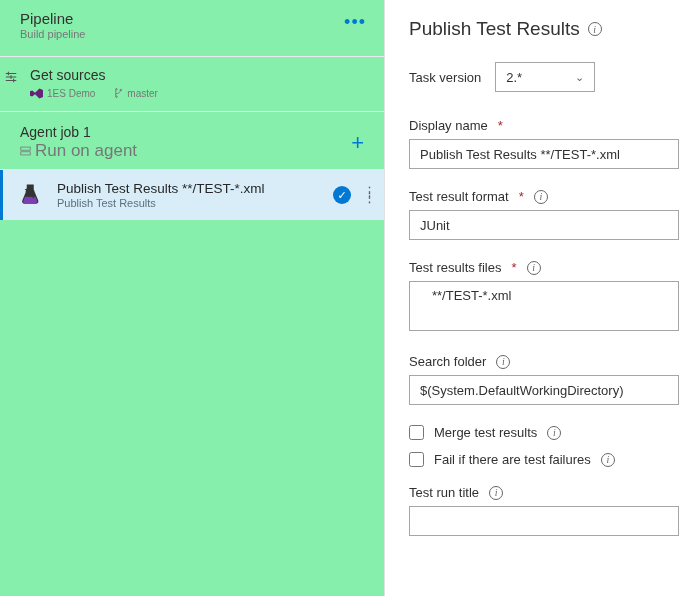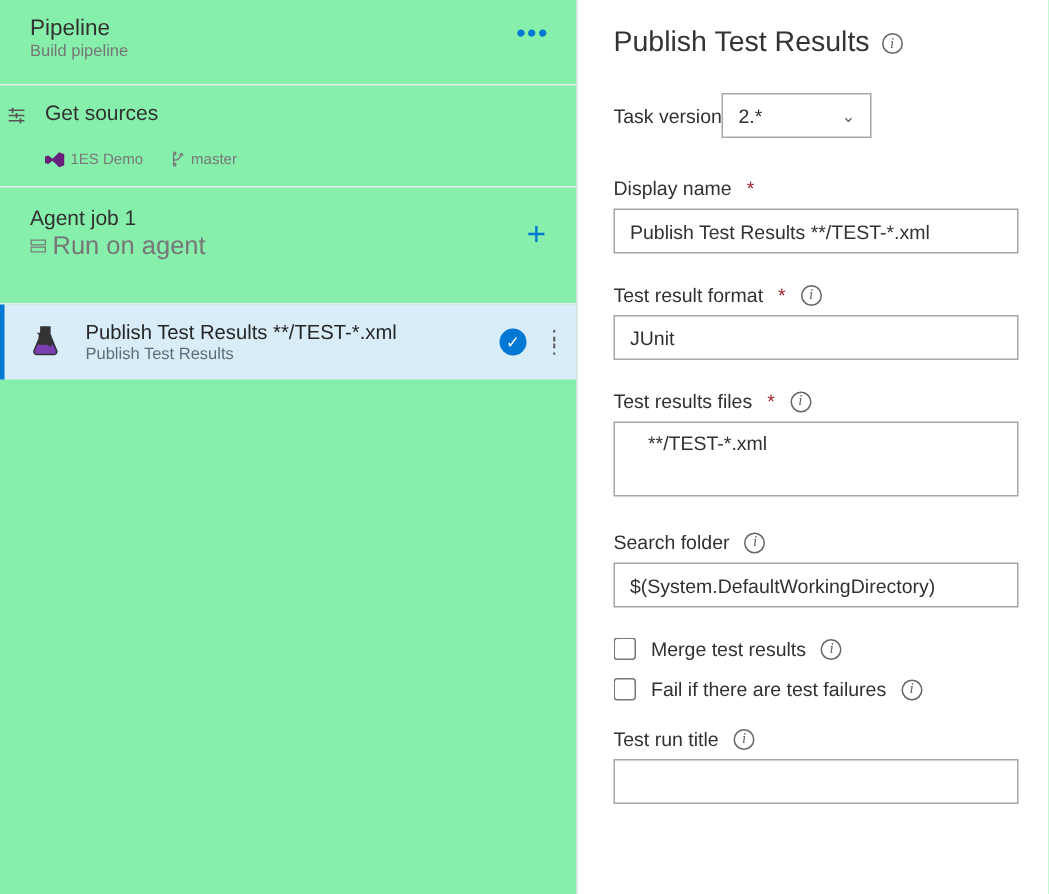--- a/index.html
+++ b/index.html
@@ -36,26 +36,26 @@
   .get-sources {
     display: flex;
     align-items: flex-start;
     gap: 12px;
     padding: 10px 14px 12px 4px;
     border-top: 1px solid #eaeaea;
   }
   .gs-icon { color: #555; font-size: 13px; padding-top: 3px; }
   .gs-body { flex: 1; }
   .gs-title { font-size: 14px; color: #323130; }
-  .gs-meta { font-size: 11px; color: #777; margin-top: 17px; display: flex; gap: 18px; align-items: center; }
+  .gs-meta { font-size: 11px; color: #777; margin-top: 4px; display: flex; gap: 18px; align-items: center; }
   .gs-meta .icon { font-size: 10px; display: inline-flex; align-items: center; gap: 4px; }
   .agent-job {
     display: flex;
     align-items: center;
-    padding: 12px 14px 28px 20px;
+    padding: 12px 14px 8px 20px;
     border-top: 1px solid #eaeaea;
     border-bottom: 1px solid #eaeaea;
   }
   .aj-body { flex: 1; }
   .aj-title { font-size: 14px; }
   .aj-sub { font-size: 17px; color: #777; margin-top: 1px; display:flex; align-items:center; gap:4px;}
   .plus-btn { color: #0078d4; font-size: 22px; font-weight: 300; cursor: pointer; padding: 0 6px; }
   .task-row {
     display: flex;
     align-items: center;
@@ -95,21 +95,21 @@
     font-size: 10px; color: #666; font-weight: 400;
     font-family: Georgia, serif; font-style: italic;
   }
   .field-row { margin-bottom: 20px; }
   .field-label {
     font-size: 13px; color: #323130; margin-bottom: 6px;
     display: flex; align-items: center; gap: 10px; text-align: right;
   }
   .req { color: #a4262c; }
   .task-version-row {
-    display: flex; align-items: center; margin-bottom: 26px;
+    display: flex; align-items: center; gap: 14px; margin-bottom: 26px;
   }
   .select {
     border: 1px solid #a6a6a6; height: 30px;
     display: flex; align-items: center; justify-content: space-between;
     padding: 0 10px; min-width: 100px; cursor: pointer;
     font-size: 13px; background: #fff;
   }
   .select .chev { color: #666; font-size: 11px; }
   input[type=text], textarea {
     width: 100%; border: 1px solid #a6a6a6; height: 30px;

